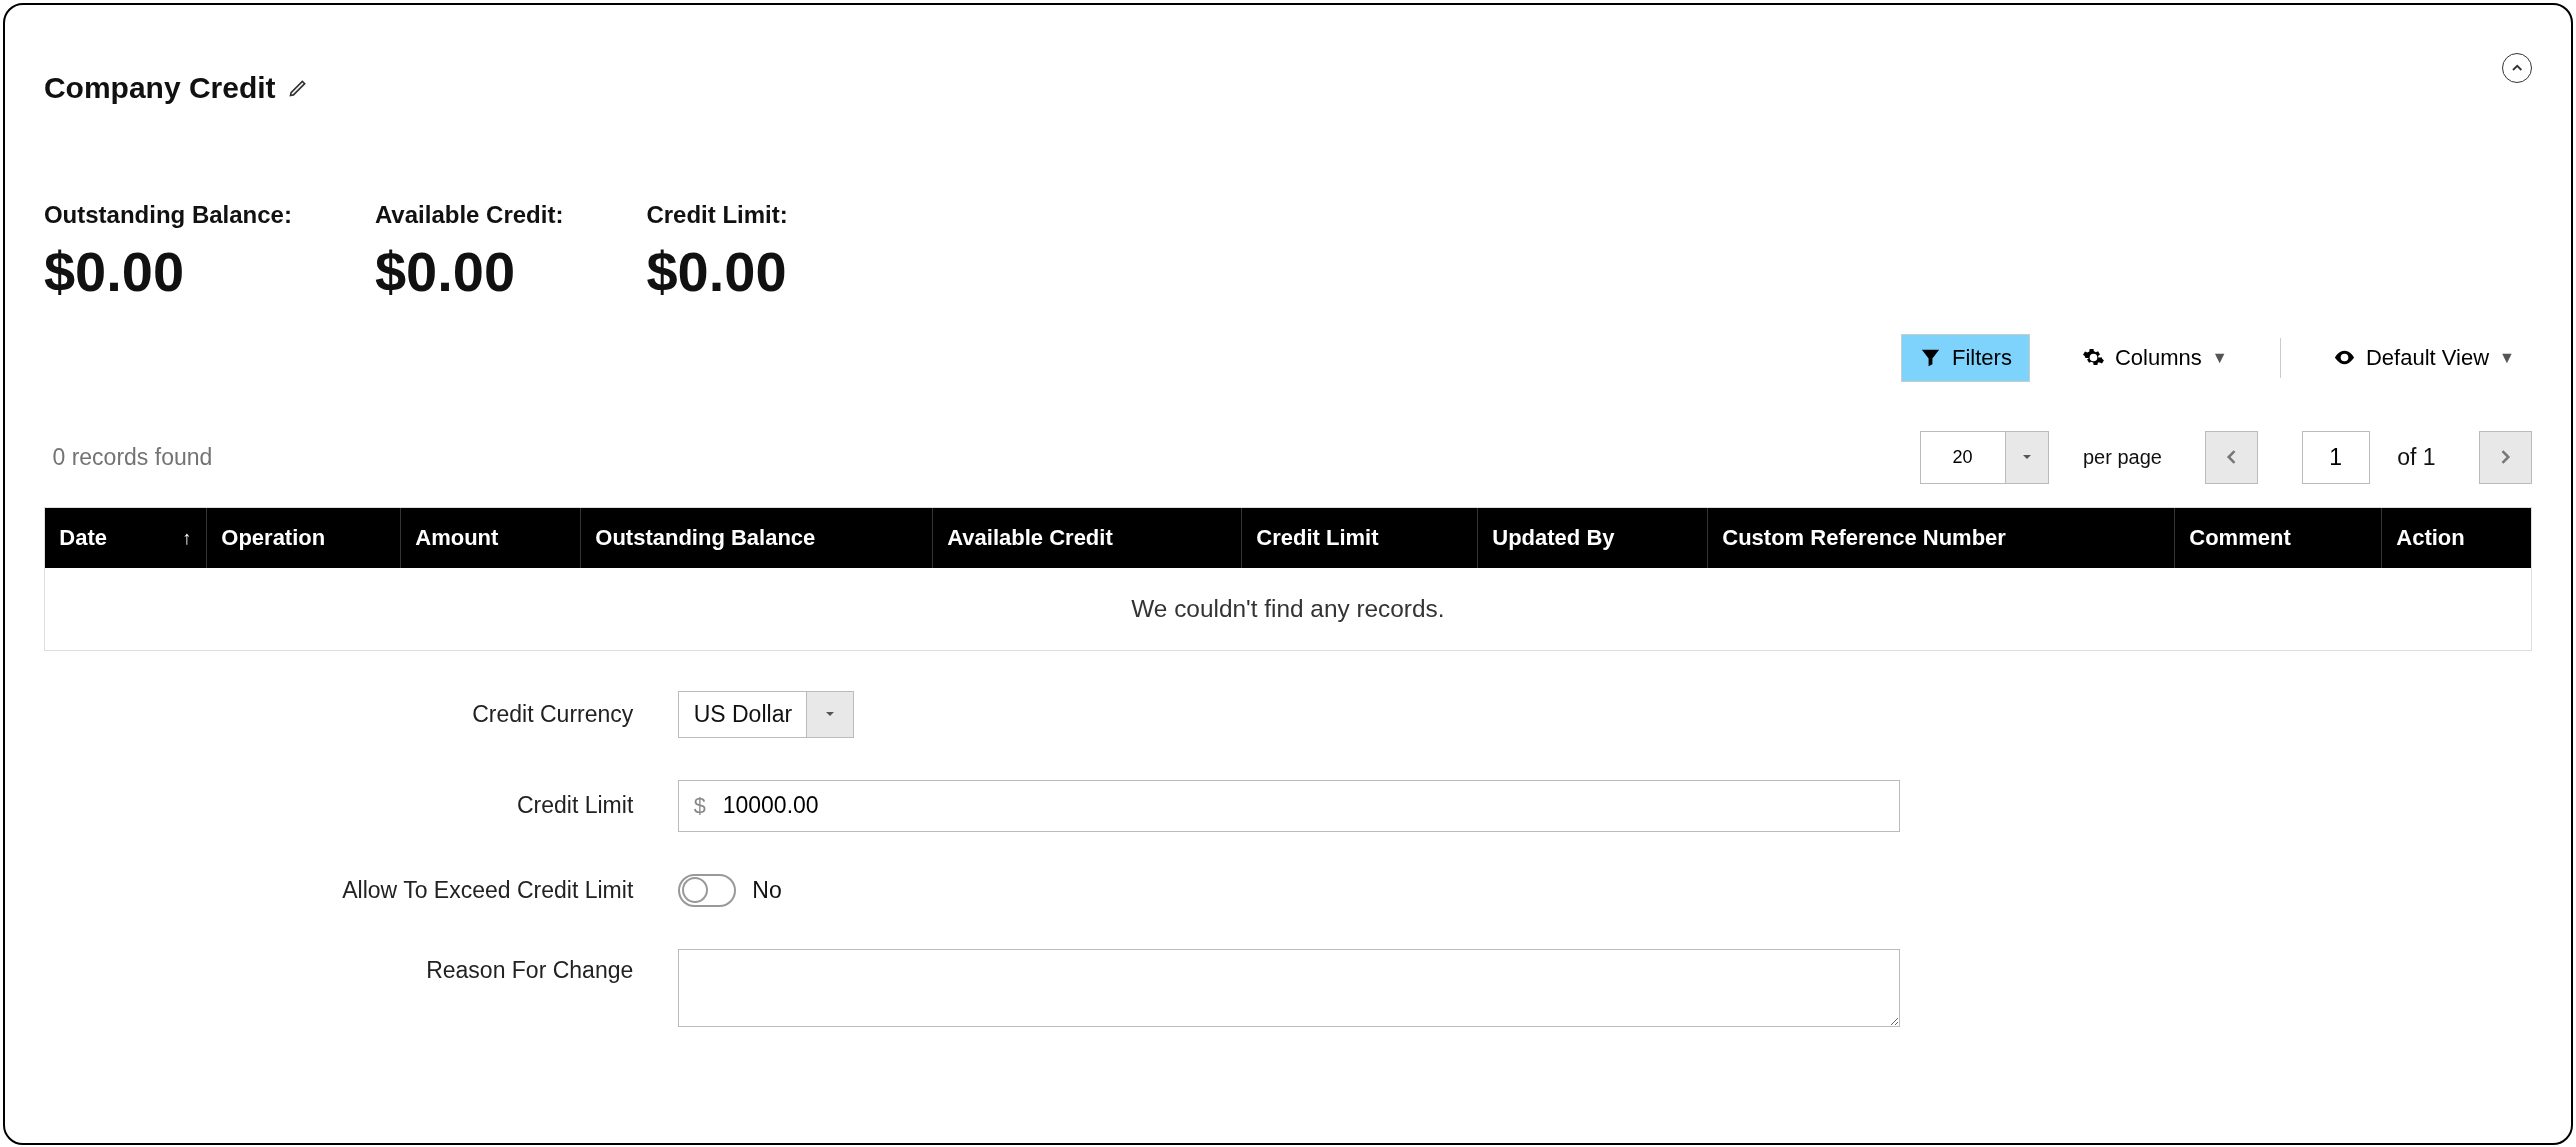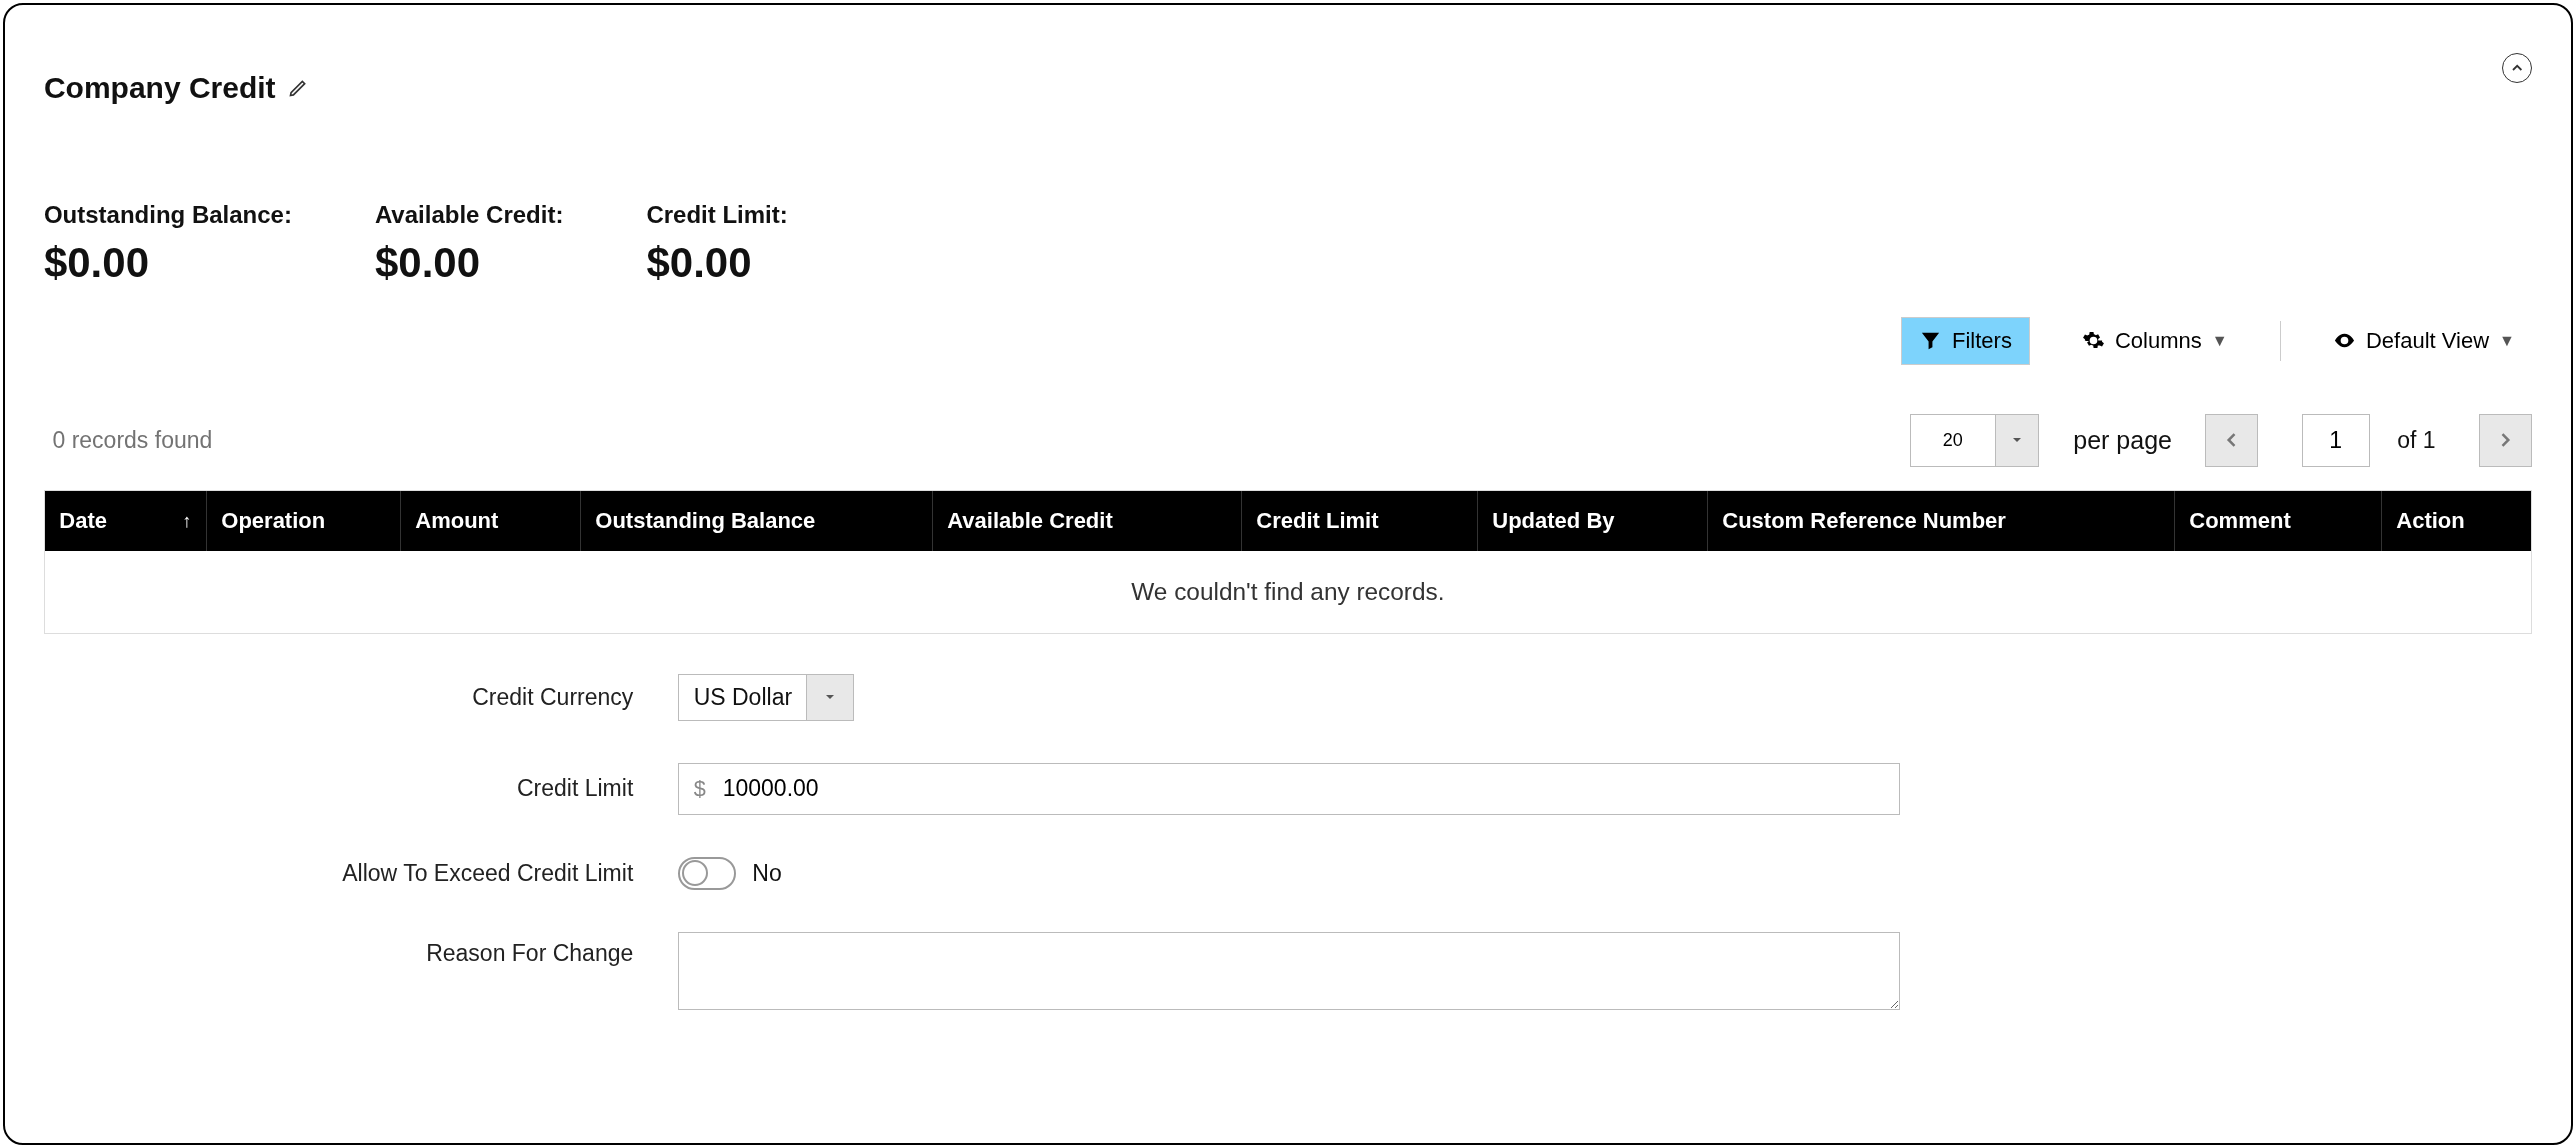--- a/index.html
+++ b/index.html
@@ -64,21 +64,21 @@
   .summary-row {
     display: flex;
     gap: 83px;
     margin-top: 96px;
   }
   .summary-item .label {
     font-size: 24px;
     font-weight: 600;
   }
   .summary-item .value {
-    font-size: 42px;
+    font-size: 56px;
     font-weight: 700;
     margin-top: 10px;
   }
 
   
   .grid-tools {
     display: flex;
     justify-content: flex-end;
     align-items: center;
     gap: 35px;
@@ -134,21 +134,21 @@
     width: 43px;
     height: 53px;
     background: #e8e8e8;
     border: 1.4px solid #bbb;
     border-left: none;
     display: inline-flex;
     align-items: center;
     justify-content: center;
     cursor: pointer;
   }
-  .per-page-text { font-size: 25px; margin: 0 19px 0 20px; }
+  .per-page-text { font-size: 20px; margin: 0 29px 0 20px; }
 
   .page-arrow {
     width: 53px; height: 53px;
     background: #e8e8e8;
     border: 1.4px solid #bbb;
     display: inline-flex;
     align-items: center;
     justify-content: center;
     cursor: pointer;
   }

